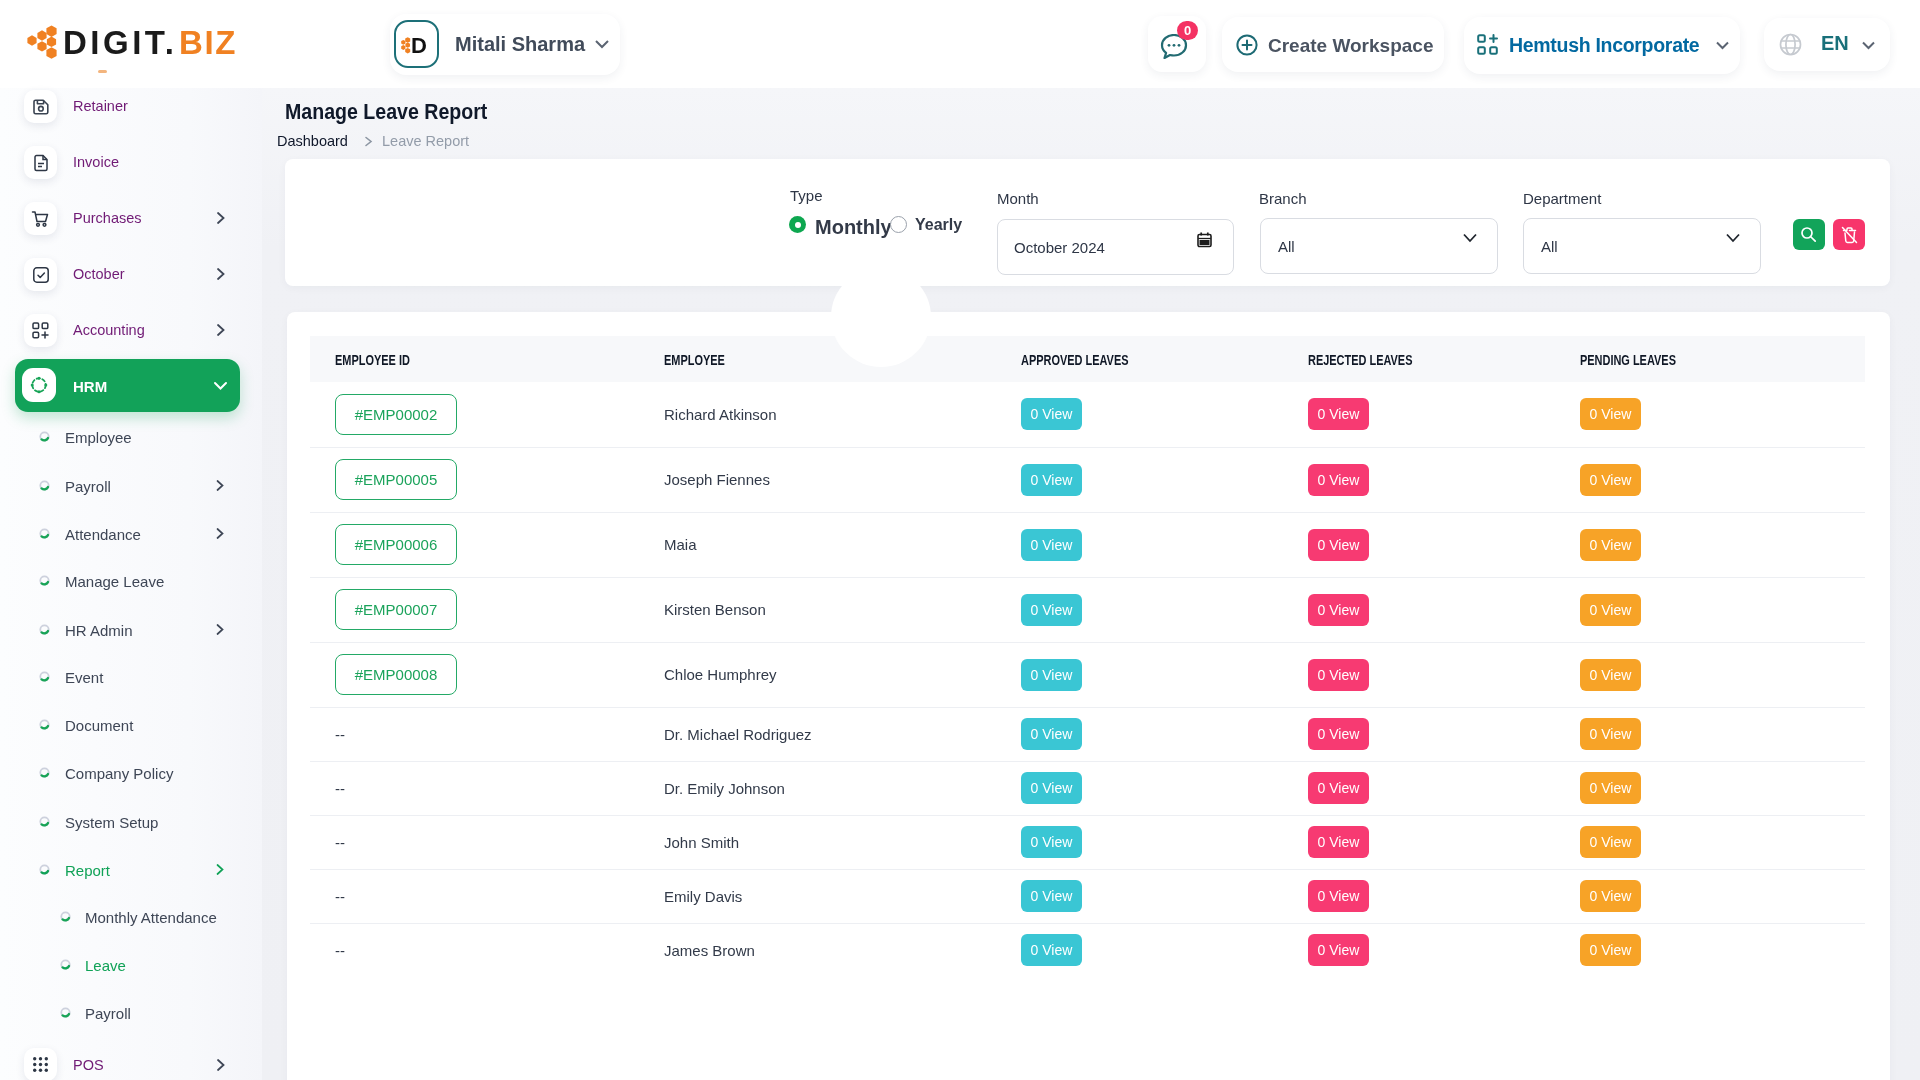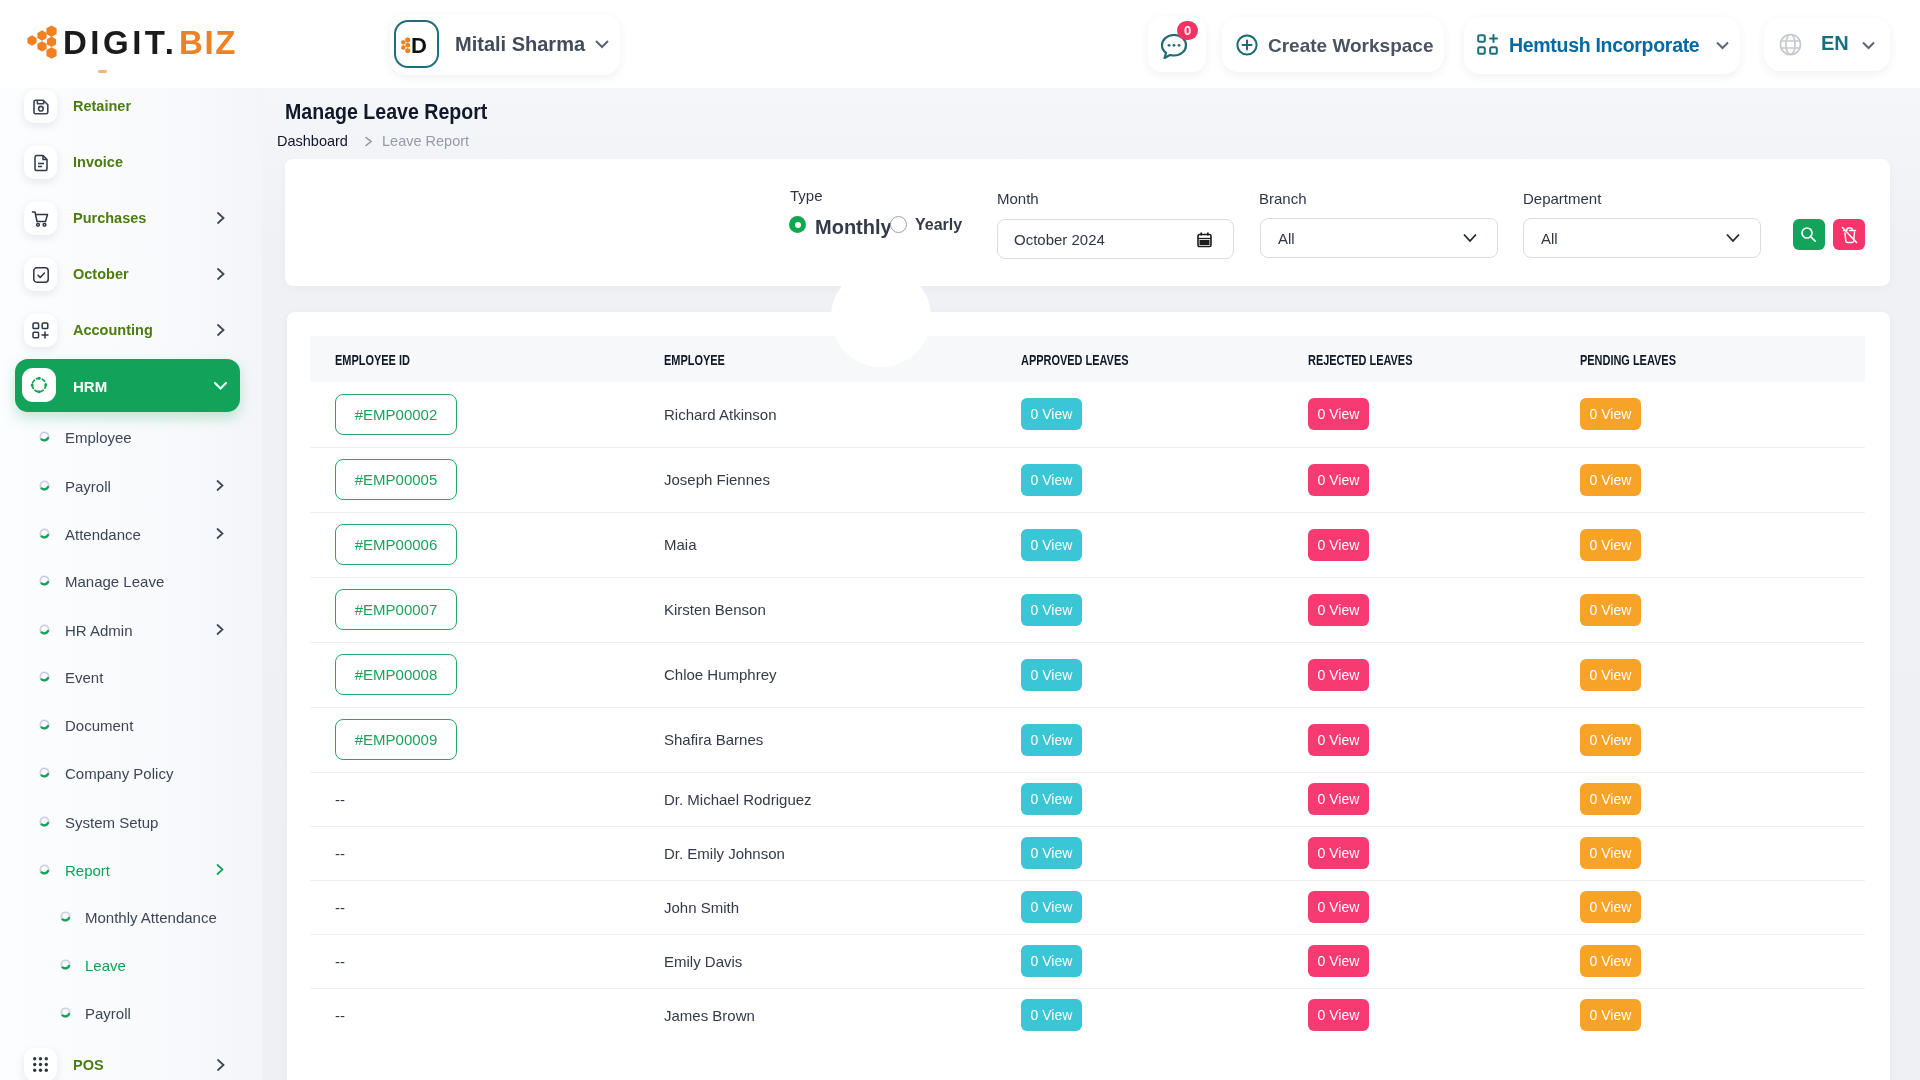--- a/index.html
+++ b/index.html
@@ -11,29 +11,29 @@
   background:linear-gradient(180deg,#f5f6f9 0%,#f0f1f5 160px,#eff0f4 100%); }
 #bg-side { position:absolute; left:0; top:88px; width:262px; height:992px;
   background:linear-gradient(90deg,#fcfdfe 0%,#f8f9fc 72%,#f4f5f9 100%); }
 
 #hdr { position:absolute; left:0; top:0; width:1920px; height:88px; background:#fff; }
 .pill { position:absolute; background:#fff; border-radius:16px; box-shadow:0 3px 10px rgba(40,50,90,.07); }
 .hchev { stroke:#5b6472; stroke-width:2; fill:none; }
 
 .ibox { position:absolute; left:24px; width:33px; height:33px; background:#fff; border-radius:10px;
   box-shadow:0 3px 8px rgba(40,50,90,.10); display:flex; align-items:center; justify-content:center; }
-.slbl { position:absolute; left:73px; font-size:14.5px; font-weight:bold; color:#4d7c0f; }
+.slbl { position:absolute; left:73px; font-size:14.5px; font-weight:normal; color:#701a75; }
 .sub { position:absolute; left:65px; font-size:15px; color:#3e4656; }
 .schev { position:absolute; left:215px; }
 .subicon { position:absolute; left:39px; }
 .subicon2 { position:absolute; left:60px; }
 
 .card { position:absolute; background:#fff; border-radius:8px; box-shadow:0 2px 8px rgba(30,40,80,.04); }
 .flabel { position:absolute; font-size:15px; color:#2e3646; }
-.fbox { position:absolute; height:40px; border:1px solid #d9dce2; border-radius:8px; background:#fff;
+.fbox { position:absolute; height:56px; border:1px solid #d9dce2; border-radius:8px; background:#fff;
   font-size:15px; color:#2e3646; display:flex; align-items:center; }
 
 #tbl { position:absolute; left:310px; top:336px; border-collapse:collapse; table-layout:fixed; }
 #tbl th { background:#f7f8fa; height:46px; text-align:left; padding:0 0 0 25px; font-size:15px;
   color:#101826; }
 #tbl th span { display:inline-block; transform:scaleX(.73); transform-origin:left center; white-space:nowrap; }
 #tbl td { border-top:1px solid #edeff3; padding:0 0 0 25px; font-size:15px; color:#323a49; }
 #tbl tr.hi td { height:65px; }
 #tbl tr.lo td { height:54px; }
 .empbtn { display:inline-block; width:122px; height:41px; line-height:39px; text-align:center;
@@ -415,27 +415,20 @@
           <td><span class="view v-pink">0 View</span></td>
           <td><span class="view v-orng">0 View</span></td>
         </tr>
       <tr class="hi">
           <td><span class="empbtn">#EMP00008</span></td>
           <td>Chloe Humphrey</td>
           <td><span class="view v-teal">0 View</span></td>
           <td><span class="view v-pink">0 View</span></td>
           <td><span class="view v-orng">0 View</span></td>
         </tr>
-      <tr class="hi">
-          <td><span class="empbtn">#EMP00009</span></td>
-          <td>Shafira Barnes</td>
-          <td><span class="view v-teal">0 View</span></td>
-          <td><span class="view v-pink">0 View</span></td>
-          <td><span class="view v-orng">0 View</span></td>
-        </tr>
       <tr class="lo">
           <td>--</td>
           <td>Dr. Michael Rodriguez</td>
           <td><span class="view v-teal">0 View</span></td>
           <td><span class="view v-pink">0 View</span></td>
           <td><span class="view v-orng">0 View</span></td>
         </tr>
       <tr class="lo">
           <td>--</td>
           <td>Dr. Emily Johnson</td>

